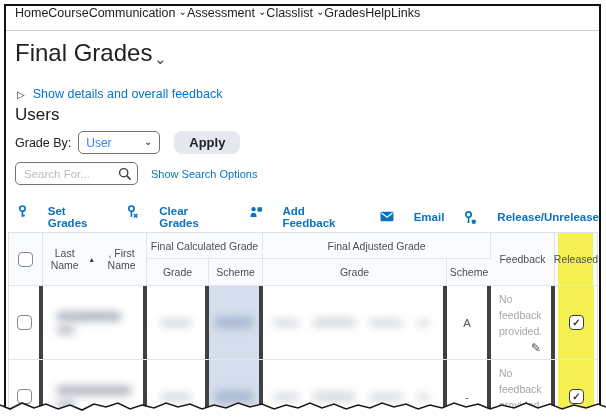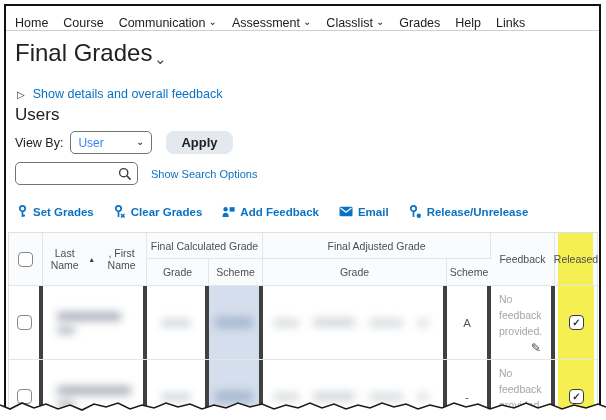--- a/index.html
+++ b/index.html
@@ -3,21 +3,21 @@
 <meta charset="utf-8">
 <style>
   * { box-sizing: border-box; margin: 0; padding: 0; }
   html,body { width:606px; height:420px; background:#fff; overflow:hidden;
     font-family:"Liberation Sans", sans-serif; }
   .frame { position:absolute; left:4px; top:4px; width:597px; height:411px;
     border:2px solid #111; border-bottom:none; background:#fff; overflow:hidden; }
 
   
   .navbar { position:absolute; left:0; top:0; width:100%; height:25px;
-    display:flex; align-items:flex-end; gap:15px; padding:0 0 0 9px;
+    display:flex; align-items:flex-start; padding:0 0 0 9px;
     border-bottom:1px solid #cfcfcf; }
   .nav-item { font-size:12.5px; color:#202122; cursor:pointer; display:flex; align-items:center; gap:3px; white-space:nowrap; }
   .nav-caret { font-size:10px; color:#202122; line-height:1; margin-top:-3px; }
 
   
   .page-title { position:absolute; left:9px; top:33px; font-size:24px; color:#202122; font-weight:400; }
   .title-caret { position:absolute; left:148px; top:44px; font-size:15px; color:#444; cursor:pointer; }
 
   .details-row { position:absolute; left:11px; top:81px; display:flex; align-items:center; gap:8px; cursor:pointer; }
   .tri-icon { font-size:10px; color:#333; }
@@ -38,21 +38,21 @@
   .search-row { position:absolute; left:9px; top:156px; display:flex; align-items:center; }
   .search-box { position:relative; width:123px; height:23px; border:1px solid #6e7579; border-radius:5px; background:#fff; }
   .search-box input { position:absolute; left:0; top:0; width:98px; height:100%; border:none; outline:none;
     padding:0 0 0 8px; font-family:inherit; font-size:11.5px; color:#333; background:transparent; }
   .search-box input::placeholder { color:#b9bcbe; }
   .search-glass { position:absolute; right:5px; top:4px; cursor:pointer; }
   .search-options-link { margin-left:13px; font-size:11px; }
 
   
   .toolbar { position:absolute; left:11px; top:199px; display:flex; align-items:center; gap:20px; }
-  .tool-item { display:flex; align-items:center; gap:5px; cursor:pointer; }
+  .tool-item { display:flex; gap:20px; cursor:pointer; }
   .tool-label { color:var(--blue); font-size:11.5px; font-weight:bold; }
 
   
   .grades-table { position:absolute; left:2px; top:226px; width:590px;
     border:1px solid #dde2e8; border-bottom:none; background:#fff; }
   .hdr-grid { display:grid; grid-template-columns:34px 104px 62px 54px 184px 44px 64px 43px;
     grid-template-rows:26px 27px; background:#fafbfc; }
   .hcell { border-right:1px solid #e1e6eb; border-bottom:1px solid #e1e6eb;
     display:flex; align-items:center; justify-content:center;
     font-size:10.5px; color:#4b4e52; text-align:center; position:relative; }
@@ -138,30 +138,31 @@
   <span class="title-caret">⌄</span>
 
   <div class="details-row">
     <span class="tri-icon">▷</span>
     <span class="link">Show details and overall feedback</span>
   </div>
 
   <div class="users-heading">Users</div>
 
   <div class="viewby-row">
-    <span class="viewby-label">View By:</span>
+    <span class="viewby-label">Grade By:</span>
     <div class="select-box">
       <span class="select-value">User</span>
       <span class="select-caret">⌄</span>
     </div>
     <button class="apply-btn">Apply</button>
   </div>
 
   <div class="search-row">
     <div class="search-box">
+      <input type="text" placeholder="Search For..." style="">
       <svg class="search-glass" width="14" height="14" viewBox="0 0 14 14">
         <circle cx="5.7" cy="5.7" r="4.1" fill="none" stroke="#3d4043" stroke-width="1.4"></circle>
         <line x1="8.9" y1="8.9" x2="12.6" y2="12.6" stroke="#3d4043" stroke-width="1.6"></line>
       </svg>
     </div>
     <span class="link search-options-link">Show Search Options</span>
   </div>
 
   <div class="toolbar">
     <span class="tool-item">

